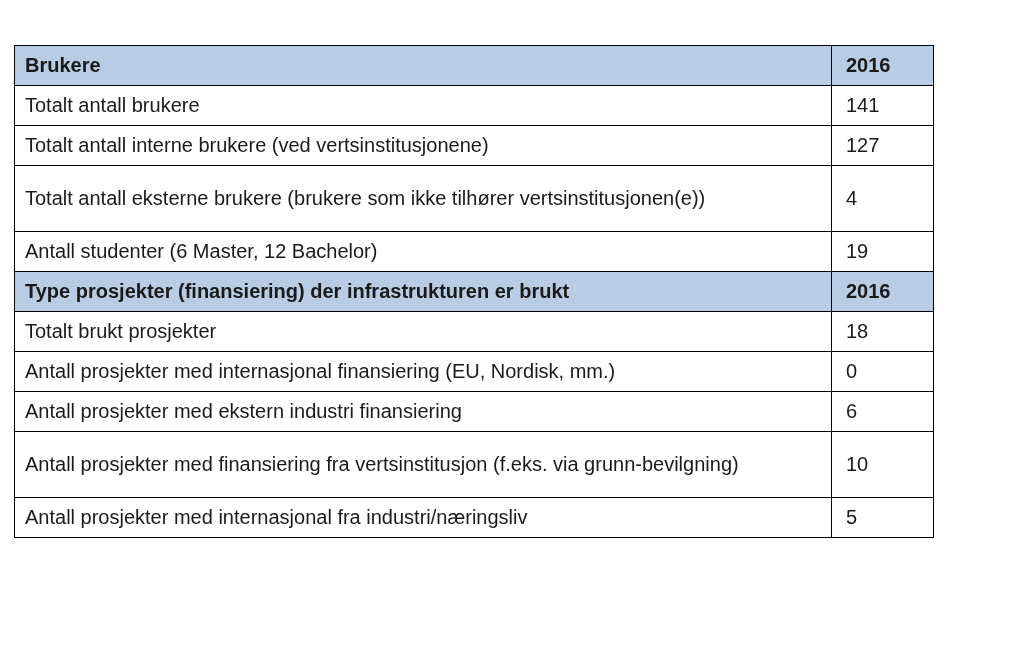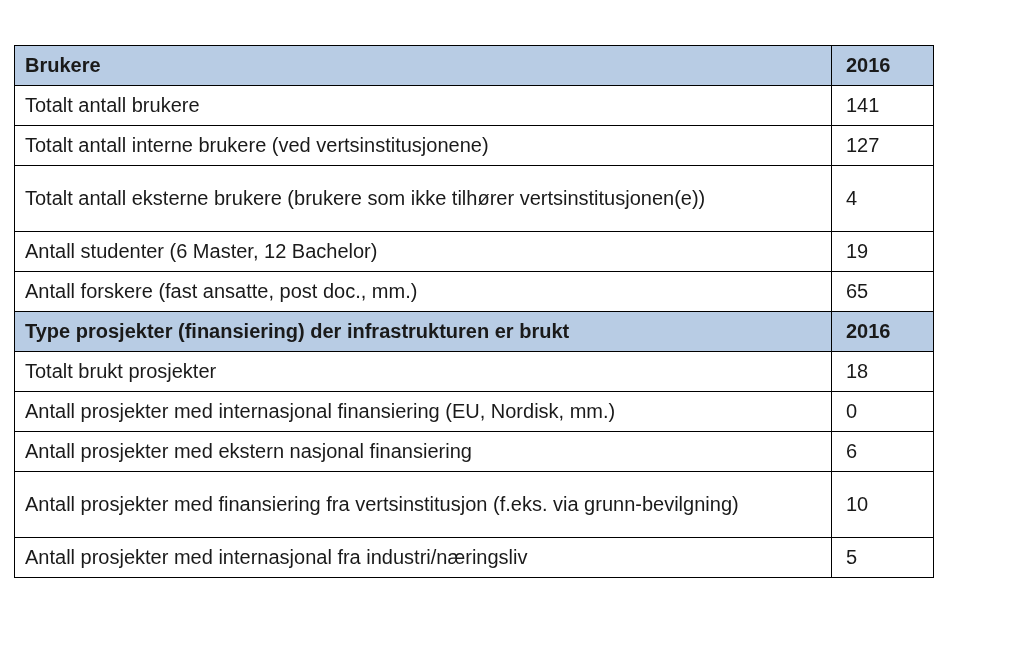--- a/index.html
+++ b/index.html
@@ -58,38 +58,34 @@
         <td class="value-cell">127</td>
       </tr>
       <tr class="tall-row">
         <td class="label-cell">Totalt antall eksterne brukere (brukere som ikke tilhører vertsinstitusjonen(e))</td>
         <td class="value-cell">4</td>
       </tr>
       <tr>
         <td class="label-cell">Antall studenter (6 Master, 12 Bachelor)</td>
         <td class="value-cell">19</td>
       </tr>
-      <tr>
-        <td class="label-cell">Antall forskere (fast ansatte, post doc., mm.)</td>
-        <td class="value-cell">65</td>
-      </tr>
       <tr class="header-row">
         <td class="label-cell">Type prosjekter (finansiering) der infrastrukturen er brukt</td>
         <td class="value-cell">2016</td>
       </tr>
       <tr>
         <td class="label-cell">Totalt brukt prosjekter</td>
         <td class="value-cell">18</td>
       </tr>
       <tr>
         <td class="label-cell">Antall prosjekter med internasjonal finansiering (EU, Nordisk, mm.)</td>
         <td class="value-cell">0</td>
       </tr>
       <tr>
-        <td class="label-cell">Antall prosjekter med ekstern nasjonal finansiering</td>
+        <td class="label-cell">Antall prosjekter med ekstern industri finansiering</td>
         <td class="value-cell">6</td>
       </tr>
       <tr class="tall-row">
         <td class="label-cell">Antall prosjekter med finansiering fra vertsinstitusjon (f.eks. via grunn-bevilgning)</td>
         <td class="value-cell">10</td>
       </tr>
       <tr>
         <td class="label-cell">Antall prosjekter med internasjonal fra industri/næringsliv</td>
         <td class="value-cell">5</td>
       </tr>

